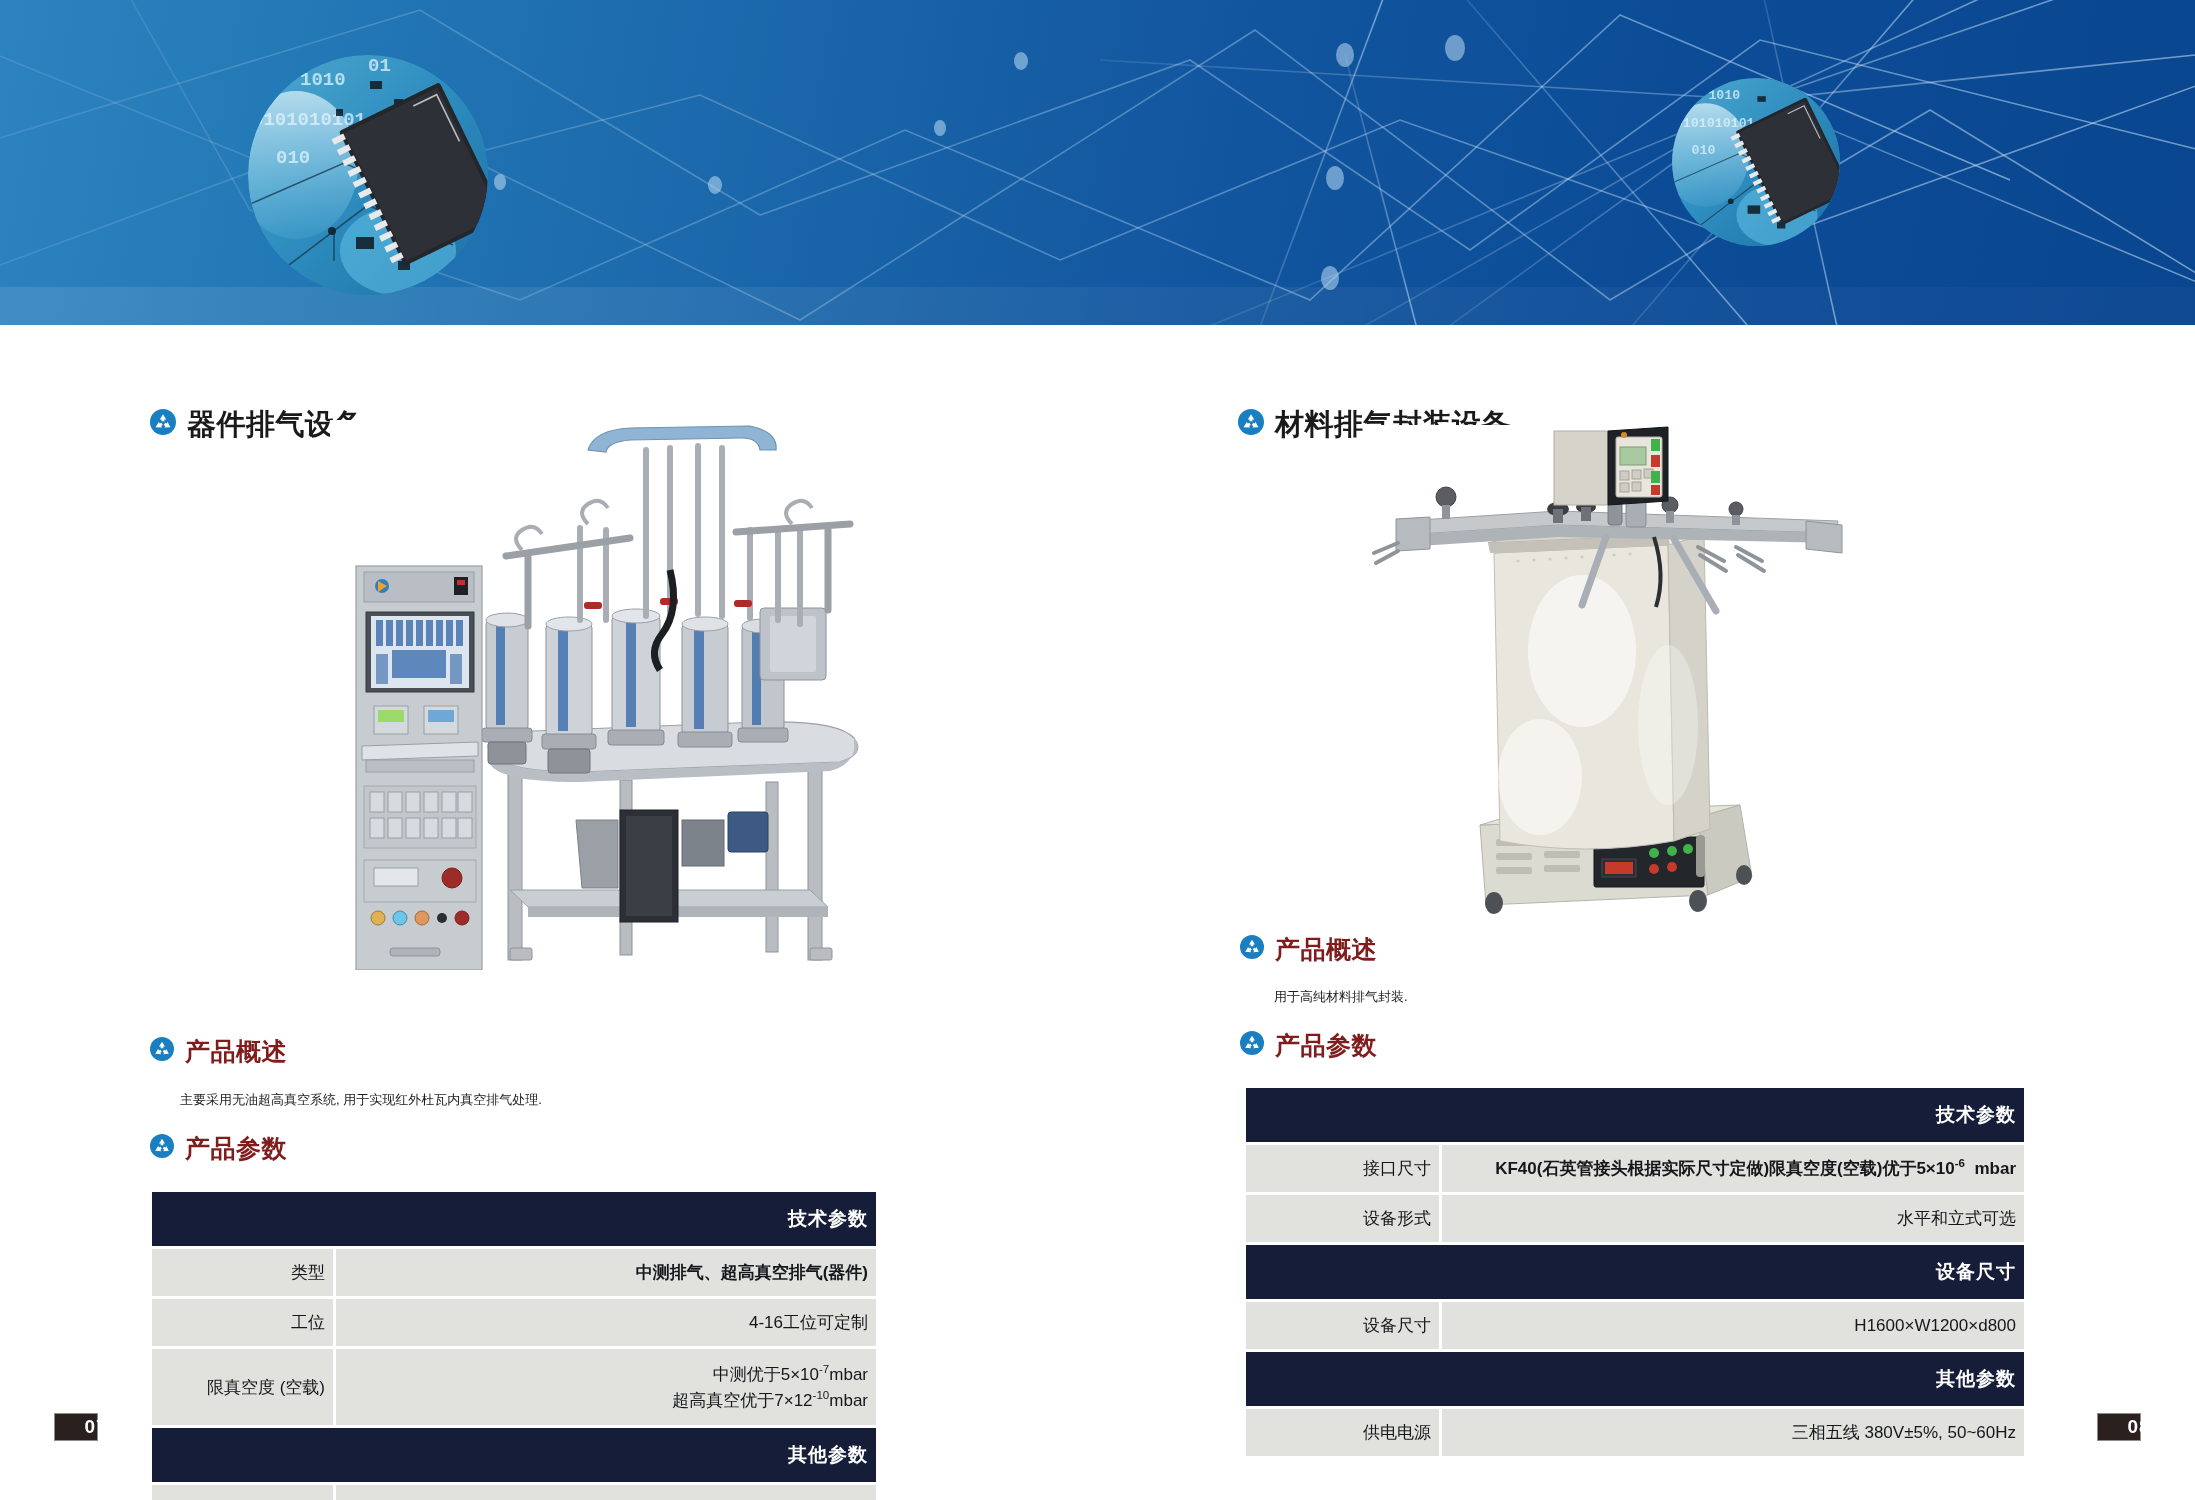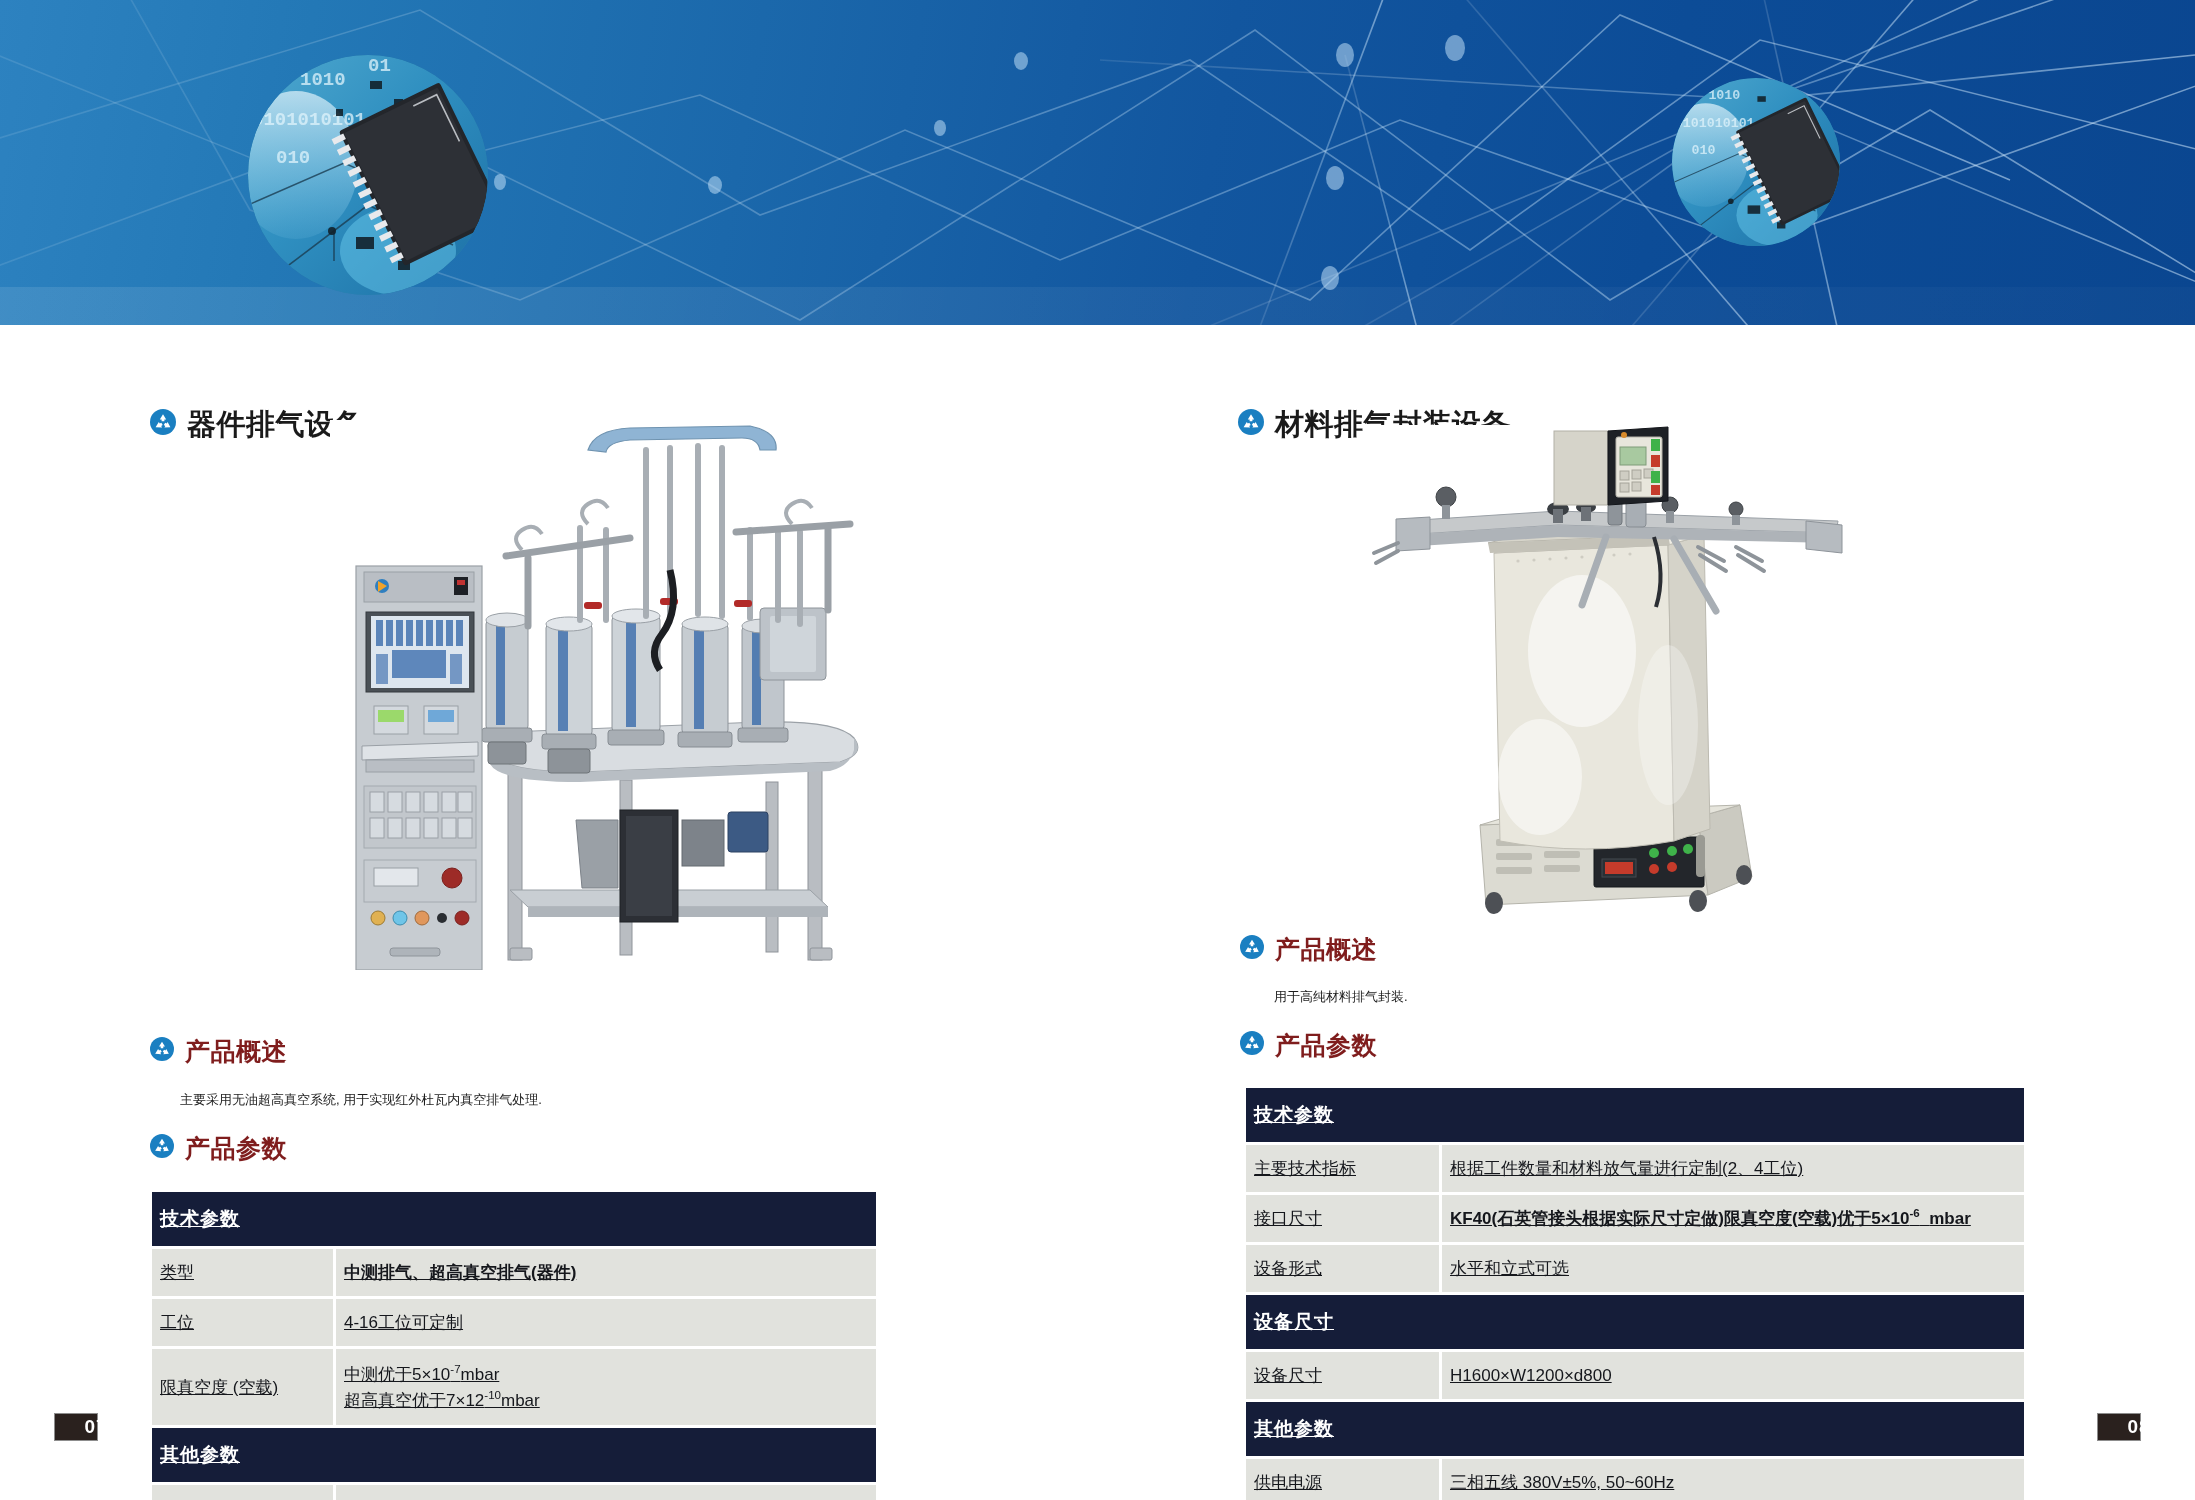--- a/index.html
+++ b/index.html
@@ -70,22 +70,21 @@
     background: #ffffff;
   }
   table.spec td, table.spec th {
     background: #e1e2dd;
     border-right: 3px solid #ffffff;
     border-bottom: 3px solid #ffffff;
     padding: 12px 8px;
     font-size: 17px;
     color: #15171c;
     vertical-align: middle;
-    text-align: left;
-    text-decoration: underline;
+    text-align: right;
   }
   table.spec td:last-child, table.spec th:last-child { border-right: none; }
   table.spec tr:last-child td { border-bottom: none; }
   table.spec th.group {
     background: #151d39;
     color: #ffffff;
     font-size: 19px;
     font-weight: bold;
     letter-spacing: 1px;
     padding: 14px 8px;
@@ -714,24 +713,20 @@
       <table class="spec">
         <colgroup>
             <col style="width:196px">
             <col>
           </colgroup>
         <tbody>
           <tr>
             <th class="group" colspan="2">技术参数</th>
           </tr>
           <tr>
-            <td class="lbl">主要技术指标</td>
-            <td>根据工件数量和材料放气量进行定制(2、4工位)</td>
-          </tr>
-          <tr>
             <td class="lbl">接口尺寸</td>
             <td class="val-bold">
               <span>KF40(石英管接头根据实际尺寸定做)限真空度(空载)优于5×10</span><sup>-6</sup>&nbsp;&nbsp;<span>mbar</span>
             </td>
           </tr>
           <tr>
             <td class="lbl">设备形式</td>
             <td>水平和立式可选</td>
           </tr>
           <tr>

